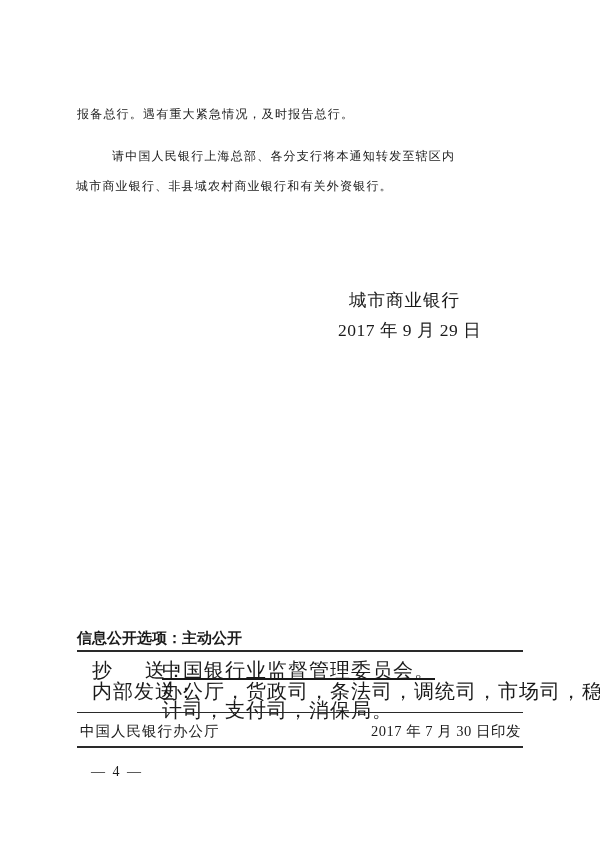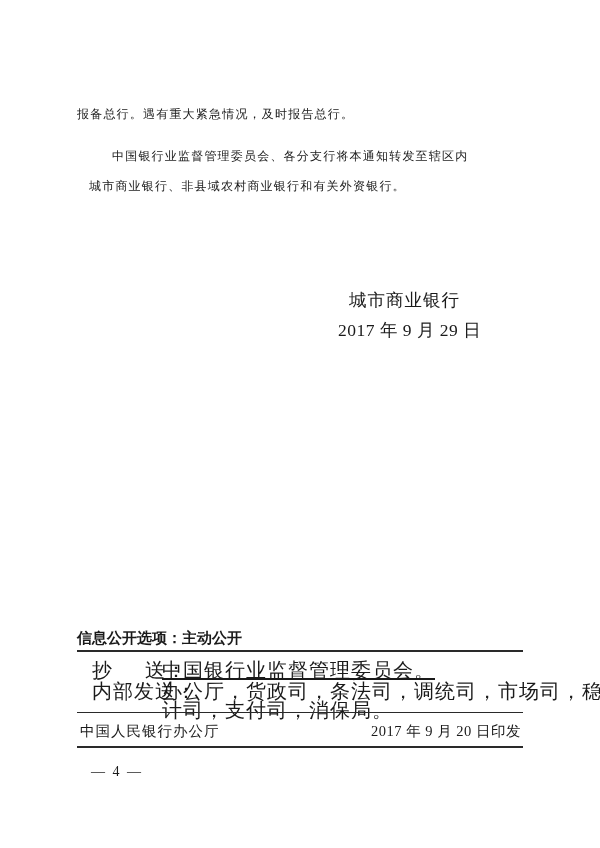--- a/index.html
+++ b/index.html
@@ -2,21 +2,21 @@
 <html><head>
   <meta charset="utf-8">
   <style>
     html, body { margin: 0; padding: 0; background: #ffffff; }
     body { width: 600px; height: 848px; position: relative; overflow: hidden;
       font-family: "DejaVu Serif", "Liberation Serif", serif; color: #1a1a1a; }
     .abs { position: absolute; white-space: nowrap; }
     .body-text { font-size: 12px; letter-spacing: 1.2px; line-height: 1; }
     .p1 { left: 77px; top: 108px; }
     .p2a { left: 112px; top: 150px; }
-    .p2b { left: 89px; top: 180px; text-align: center; }
+    .p2b { left: 76px; top: 180px; text-align: center; }
     .sig-org { left: 349px; top: 288px; font-size: 17.5px; letter-spacing: 1px; }
     .sig-date { left: 338px; top: 318px; font-size: 17.5px; letter-spacing: 0.5px; font-family: Liberation Serif, serif; }
     .disclosure { left: 77px; top: 629px; font-size: 15px; font-weight: bold; font-family: Liberation Sans, sans-serif; letter-spacing: 0px; }
     .rule { position: absolute; left: 77px; width: 446px; background: #2a2a2a; }
     .rule-thick { top: 650px; height: 2px; }
     .rule-mid { top: 712px; height: 1px; }
     .rule-bottom { top: 746px; height: 2px; }
     .cc { font-size: 20px; letter-spacing: 1px; }
     .cc-label1 { left: 92px; top: 657px; }
     .cc-label1 .gap { display: inline-block; width: 32px; }
@@ -26,36 +26,36 @@
     .cc-val2b { left: 162px; top: 697px; text-align: right; }
     .issuer { left: 80px; top: 722px; font-size: 14.5px; letter-spacing: 1px; }
     .issue-date { left: 371px; top: 722px; font-size: 14.5px; letter-spacing: 0.5px; font-family: "Liberation Serif", serif; }
     .page-num { left: 91px; top: 764px; font-size: 14px; letter-spacing: 2px; font-family: "Liberation Serif", serif; }
   </style>
 </head>
 <body>
 
 <div>
   <div class="abs body-text p1">报备总行。遇有重大紧急情况，及时报告总行。</div>
-  <div class="abs body-text p2a">中国银行业监督管理委员会、各分支行将本通知转发至辖区内</div>
+  <div class="abs body-text p2a">请中国人民银行上海总部、各分支行将本通知转发至辖区内</div>
   <div class="abs body-text p2b">城市商业银行、非县域农村商业银行和有关外资银行。</div>
 
   <div class="abs sig-org">城市商业银行</div>
   <div class="abs sig-date">2017 年 9 月 29 日</div>
 
   <div class="abs disclosure">信息公开选项：主动公开</div>
   <div class="rule rule-thick"></div>
 
   <div class="abs cc cc-label1"><span>抄</span><span class="gap"></span><span>送：</span></div>
   <div class="abs cc cc-val1">中国银行业监督管理委员会。</div>
   <div class="abs cc cc-label2">内部发送：</div>
   <div class="abs cc cc-val2">办公厅，货政司，条法司，调统司，市场司，稳定局，会</div>
   <div class="abs cc cc-val2b">计司，支付司，消保局。</div>
 
   <div class="rule rule-mid"></div>
 
   <div class="abs issuer">中国人民银行办公厅</div>
-  <div class="abs issue-date">2017 年 9 月 20 日印发</div>
+  <div class="abs issue-date">2017 年 7 月 30 日印发</div>
 
   <div class="rule rule-bottom"></div>
 
   <div class="abs page-num">— 4 —</div>
 </div>
 
 </body></html>

